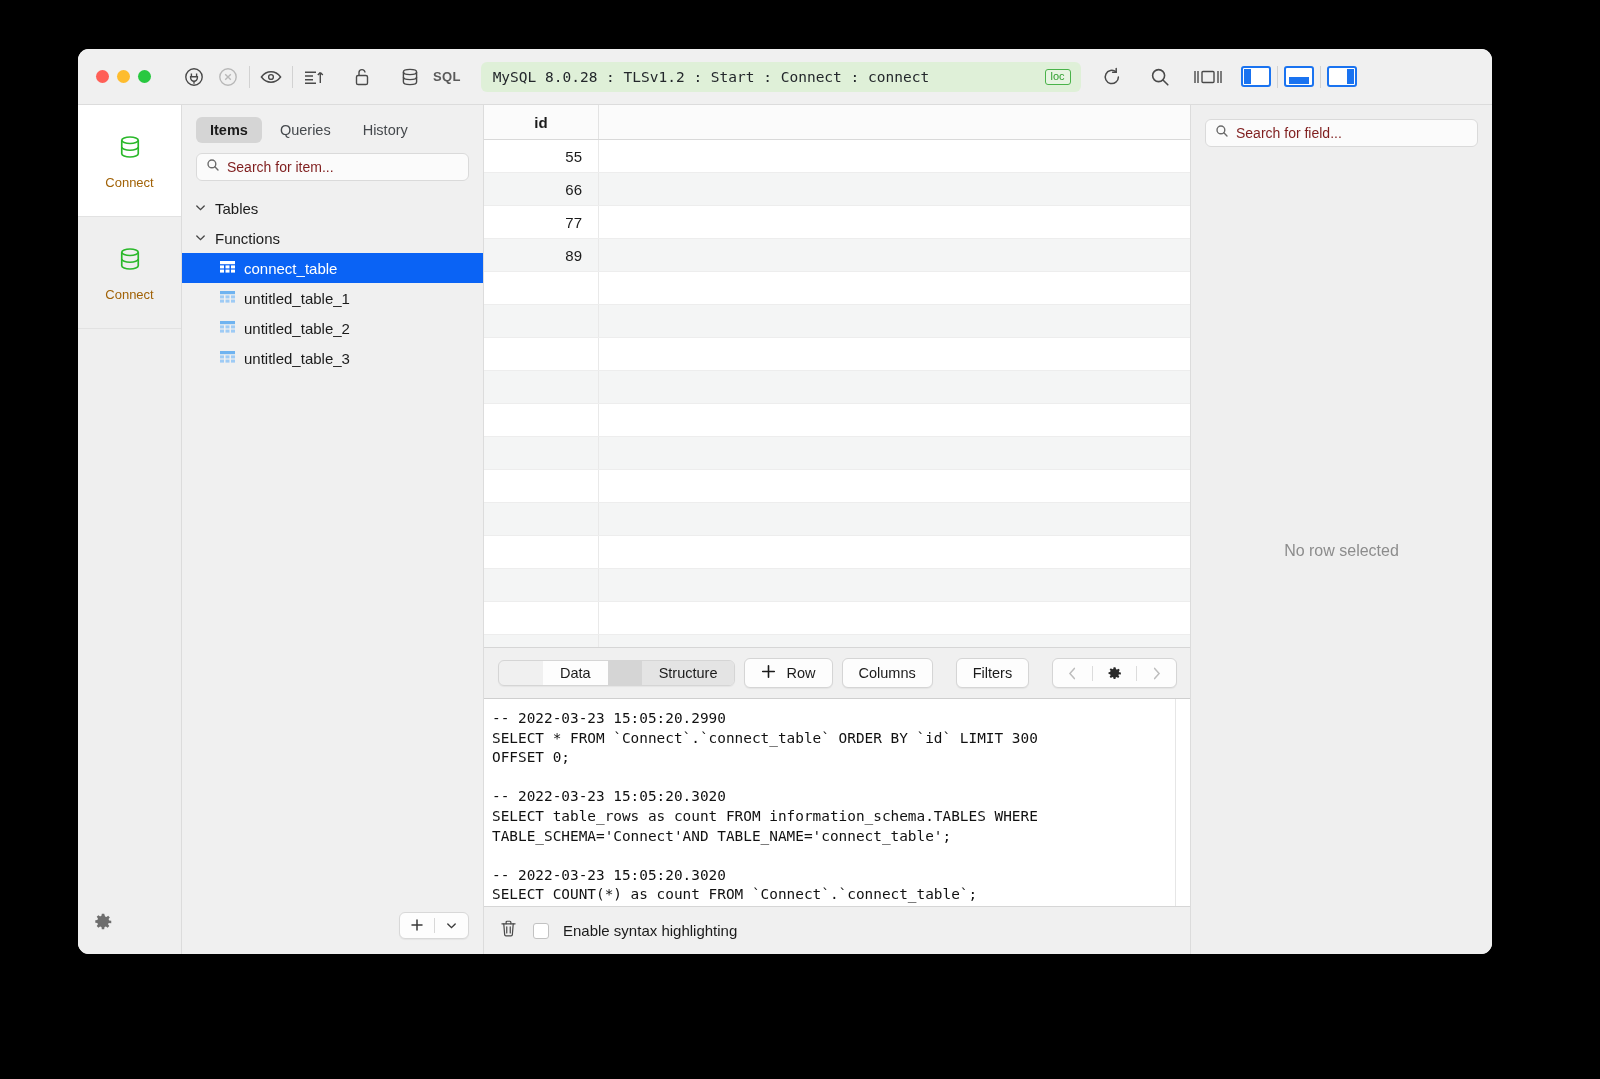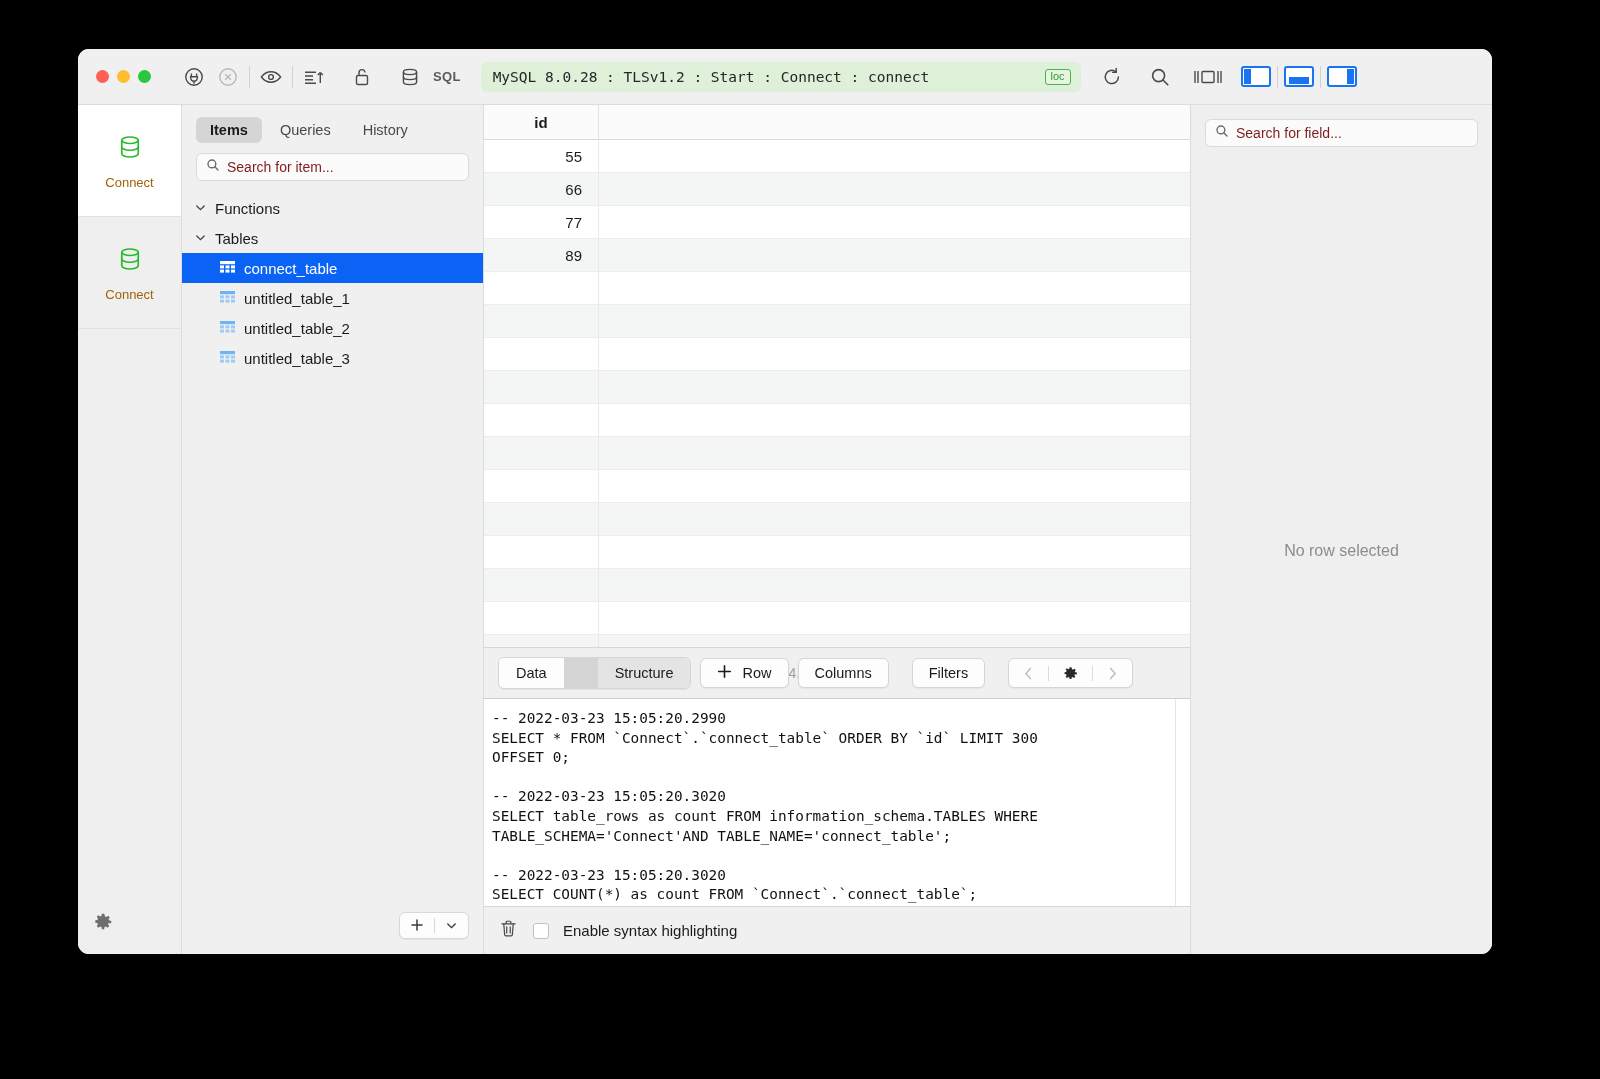--- a/index.html
+++ b/index.html
@@ -202,22 +202,22 @@
     gap: 9px; padding: 0 10px 0 14px;
     position: relative;
   }
   .btn {
     height: 30px; background: #fdfdfd;
     border: 1px solid #d5d5d5; border-radius: 6px;
     display: flex; align-items: center; justify-content: center;
     padding: 0 16px; font-size: 14.5px; color: #1b1b1b;
     box-shadow: 0 1px 1px rgba(0,0,0,0.05);
   }
-  .segbtn { display: flex; height: 32px; border-radius: 6px; overflow: hidden;
-            border: 1px solid #d5d5d5; box-shadow: 0 1px 1px rgba(0,0,0,0.05); }
+  .segbtn { display: flex; height: 26px; border-radius: 6px; overflow: hidden;
+            border: 1px solid #d5d5d5; box-shadow: 0 1px 1px rgba(0,0,0,0.05); padding-left: 44px; }
   .segbtn > div { display: flex; align-items: center; padding: 0 17px; font-size: 14.5px; color: #1b1b1b; background: #fdfdfd; }
   .segbtn > div.on { background: #e4e4e4; }
   .segbtn .sv { width: 1px; background: #d5d5d5; }
 
   #rowcount {
     position: absolute; left: 292px; top: 50%;
     transform: translateY(-50%);
     font-size: 14px; color: #9d9d9d;
     z-index: 0; white-space: nowrap;
   }
@@ -430,30 +430,30 @@
         <span class="ph">Search for item...</span>
       </div>
 
       <div id="tree">
         <div class="tree-group">
           <span>
             <svg width="13" height="13" viewBox="0 0 14 14" fill="none" stroke="#4a4a4a" stroke-width="1.5" stroke-linecap="round">
               <path d="M3 5.3l4 4 4-4"></path>
             </svg>
           </span>
-          <span>Functions</span>
+          <span>Tables</span>
         </div>
 
         <div class="tree-group">
           <span>
             <svg width="13" height="13" viewBox="0 0 14 14" fill="none" stroke="#4a4a4a" stroke-width="1.5" stroke-linecap="round">
               <path d="M3 5.3l4 4 4-4"></path>
             </svg>
           </span>
-          <span>Tables</span>
+          <span>Functions</span>
         </div>
 
         <div class="tree-row selected">
           <span class="tbl-ico">
             <svg width="15" height="14" viewBox="0 0 15 14">
               <rect x="0" y="0" width="15" height="3.2" fill="#ffffff"></rect>
               <rect x="0" y="4.4" width="4" height="3" fill="#ffffff"></rect>
               <rect x="5.5" y="4.4" width="4" height="3" fill="#ffffff"></rect>
               <rect x="11" y="4.4" width="4" height="3" fill="#ffffff"></rect>
               <rect x="0" y="8.6" width="4" height="3" fill="#ffffff"></rect>

